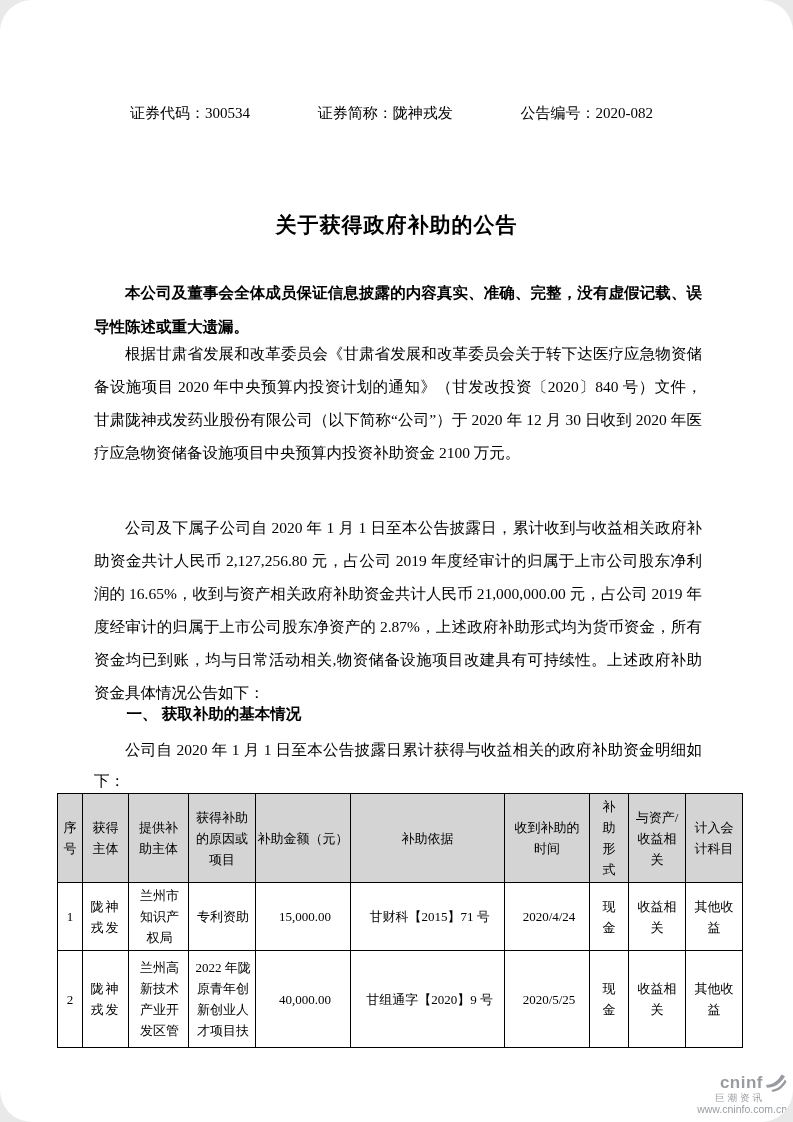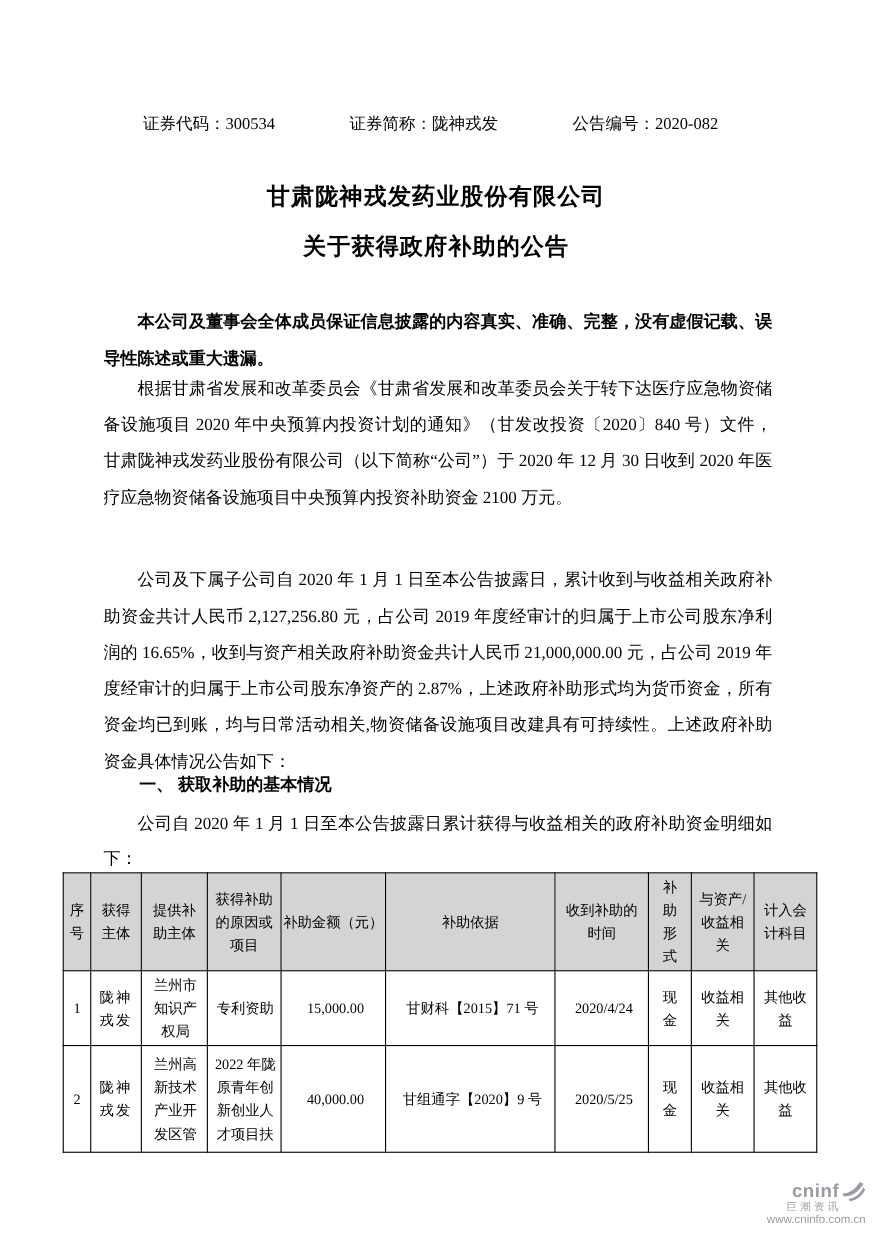--- a/index.html
+++ b/index.html
@@ -5,20 +5,21 @@
   * { margin:0; padding:0; box-sizing:border-box; }
   html,body { background:#e9e9e9; }
   .page {
     position:relative;
     width:793px; height:1122px;
     margin:0 auto;
     background:#ffffff;
     font-family:"Liberation Serif","DejaVu Serif",serif;
     color:#000;
     overflow:hidden;
+    border-radius:32px;
   }
   .header-line {
     position:absolute; top:101px; left:130px; width:523px;
     display:flex; justify-content:space-between;
     font-size:15px; line-height:24px;
   }
   .doc-title {
     position:absolute; left:0; width:100%;
     text-align:center;
     font-family:"Liberation Sans","DejaVu Sans",sans-serif;
@@ -91,21 +92,20 @@
 <body>
 
 <div class="page">
 
   <div class="header-line">
     <span>证券代码：300534</span>
     <span>证券简称：陇神戎发</span>
     <span>公告编号：2020-082</span>
   </div>
 
-  <div class="doc-title title1">甘肃陇神戎发药业股份有限公司</div>
   <div class="doc-title title2">关于获得政府补助的公告</div>
 
   <div class="statement">本公司及董事会全体成员保证信息披露的内容真实、准确、完整，没有虚假记载、误导性陈述或重大遗漏。</div>
 
   <div class="para p1">根据甘肃省发展和改革委员会《甘肃省发展和改革委员会关于转下达医疗应急物资储备设施项目 2020 年中央预算内投资计划的通知》（甘发改投资〔2020〕840 号）文件，甘肃陇神戎发药业股份有限公司（以下简称“公司”）于 2020 年 12 月 30 日收到 2020 年医疗应急物资储备设施项目中央预算内投资补助资金 2100 万元。</div>
   <div class="para p2">公司及下属子公司自 2020 年 1 月 1 日至本公告披露日，累计收到与收益相关政府补助资金共计人民币 2,127,256.80 元，占公司 2019 年度经审计的归属于上市公司股东净利润的 16.65%，收到与资产相关政府补助资金共计人民币 21,000,000.00 元，占公司 2019 年度经审计的归属于上市公司股东净资产的 2.87%，上述政府补助形式均为货币资金，所有资金均已到账，均与日常活动相关,物资储备设施项目改建具有可持续性。上述政府补助资金具体情况公告如下：</div>
 
   <div class="section-heading">一、 获取补助的基本情况</div>
   <div class="para p3">公司自 2020 年 1 月 1 日至本公告披露日累计获得与收益相关的政府补助资金明细如下：</div>
 

